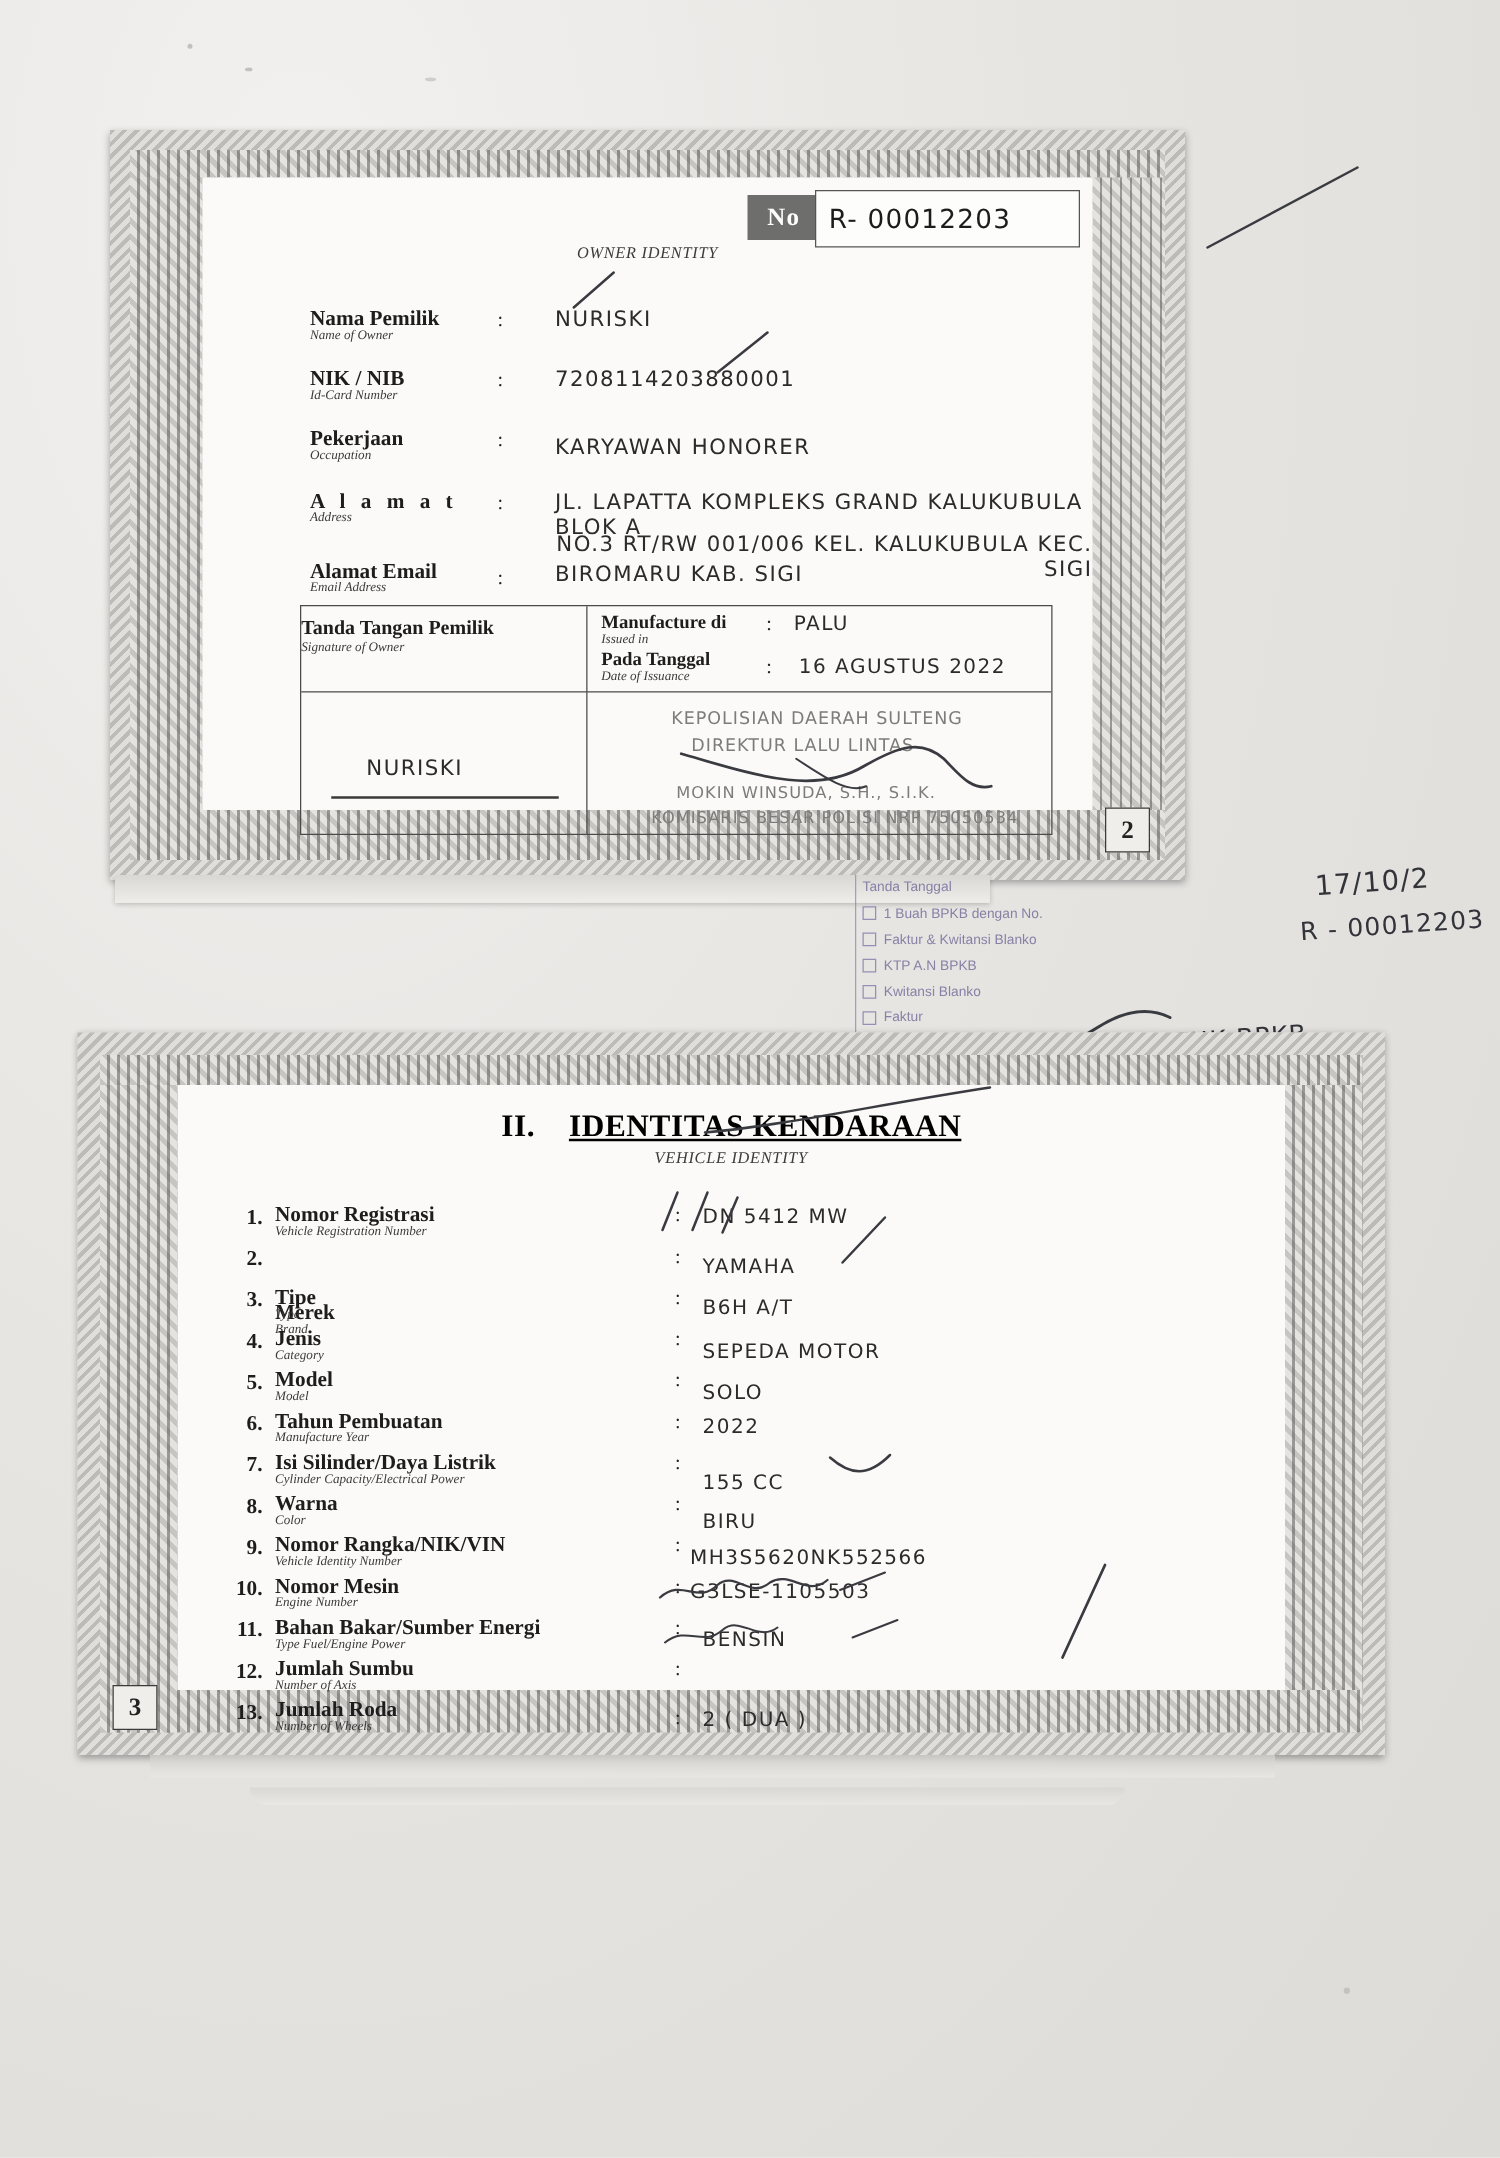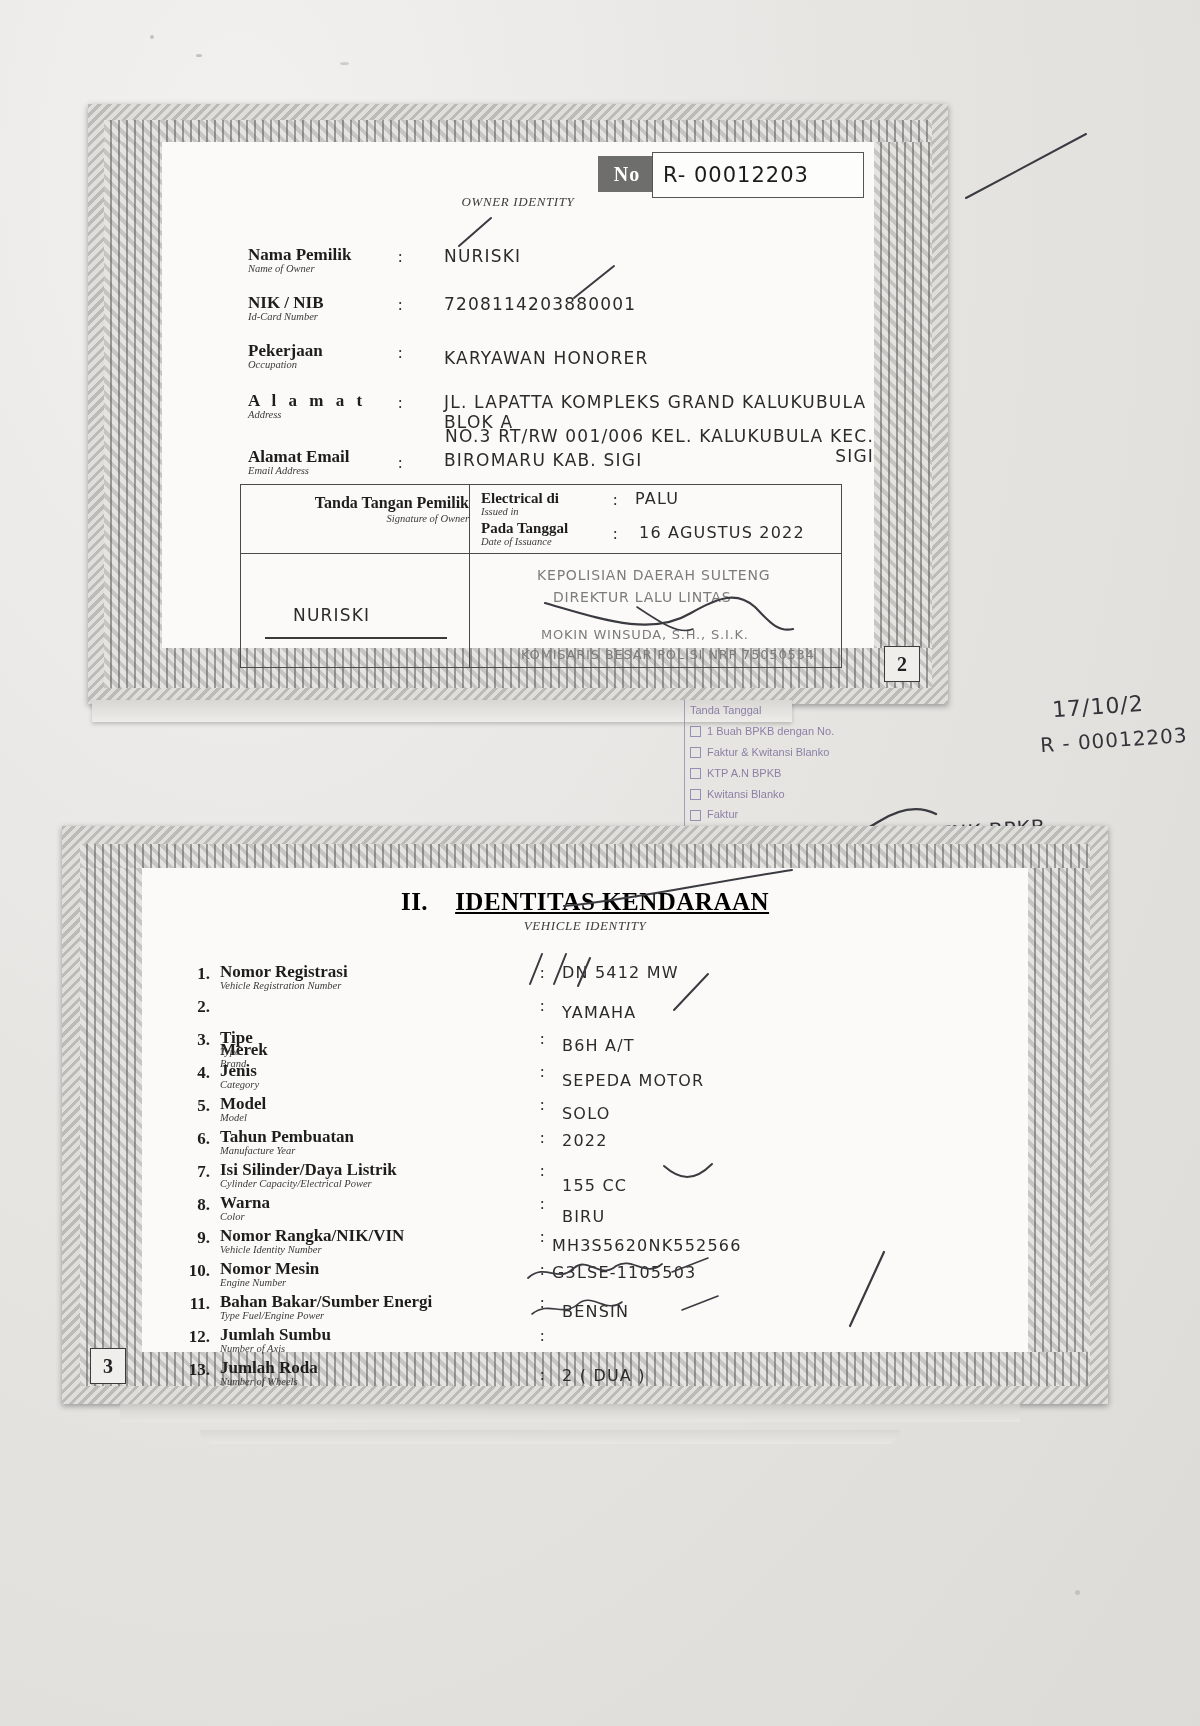--- a/index.html
+++ b/index.html
@@ -249,27 +249,27 @@
       <div class="sub">Email Address</div>
     </div>
     <div class="colon" style="position:absolute;left:236px;top:312px;">:</div>
     <div class="hand" style="position:absolute;left:282px;top:308px;">BIROMARU KAB. SIGI</div>
 
     <div class="tbl" style="left:78px;top:342px;width:600px;height:182px;">
       <div class="vline" style="left:228px;"></div>
       <div class="hline" style="top:68px;left:228px;right:0;"></div>
       <div class="hline" style="top:68px;left:0;width:228px;"></div>
 
-      <div style="position:absolute;left:0;top:10px;width:228px;text-align:right;">
+      <div style="position:absolute;left:0;top:10px;width:228px;text-align:left;">
         <div class="lbl" style="font-size:16px;">Tanda Tangan Pemilik</div>
         <div class="sub" style="margin-top:2px;">Signature of Owner</div>
       </div>
 
       <div style="position:absolute;left:240px;top:6px;">
-        <div class="lbl" style="font-size:15px;">Electrical di</div>
+        <div class="lbl" style="font-size:15px;">Manufacture di</div>
         <div class="sub">Issued in</div>
       </div>
       <div class="colon" style="position:absolute;left:372px;top:6px;">:</div>
       <div class="hand small" style="position:absolute;left:394px;top:4px;">PALU</div>
 
       <div style="position:absolute;left:240px;top:36px;">
         <div class="lbl" style="font-size:15px;">Pada Tanggal</div>
         <div class="sub">Date of Issuance</div>
       </div>
       <div class="colon" style="position:absolute;left:372px;top:40px;">:</div>

